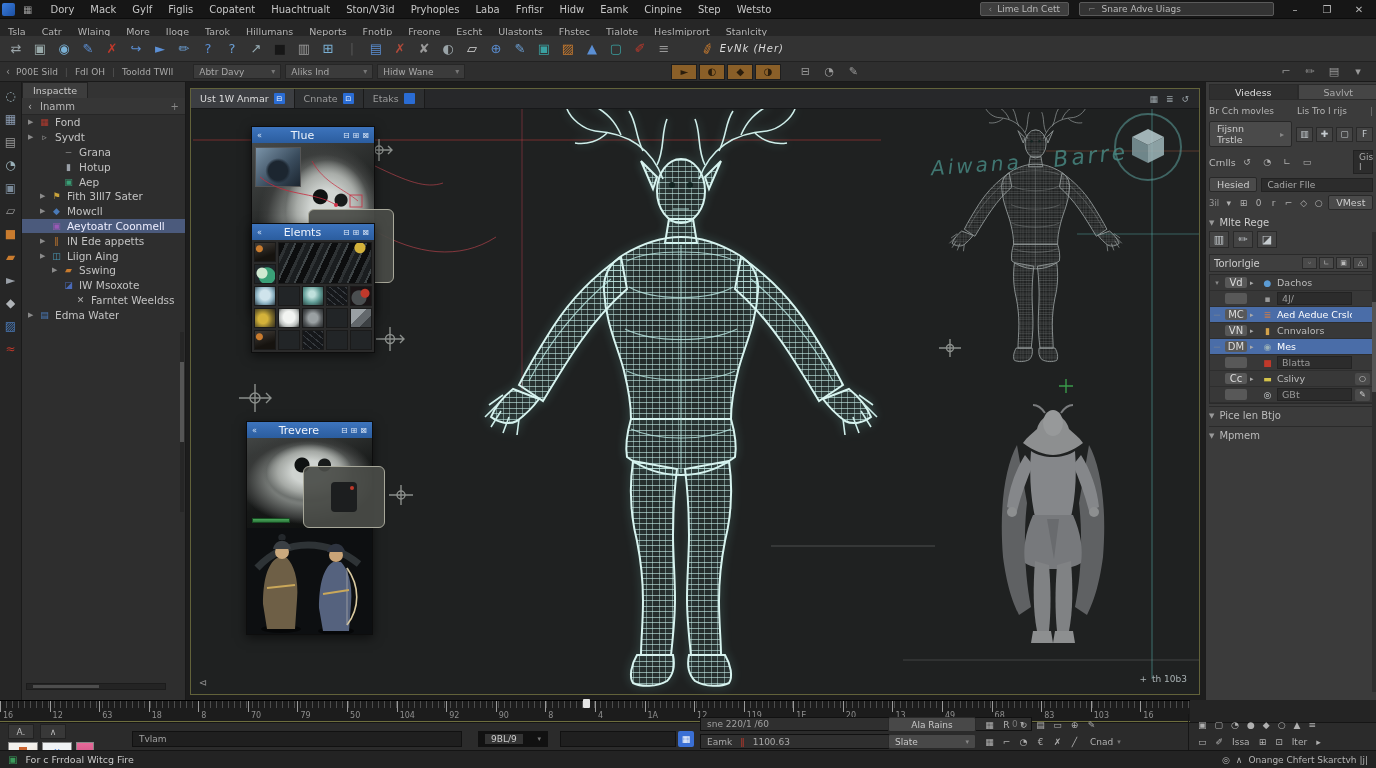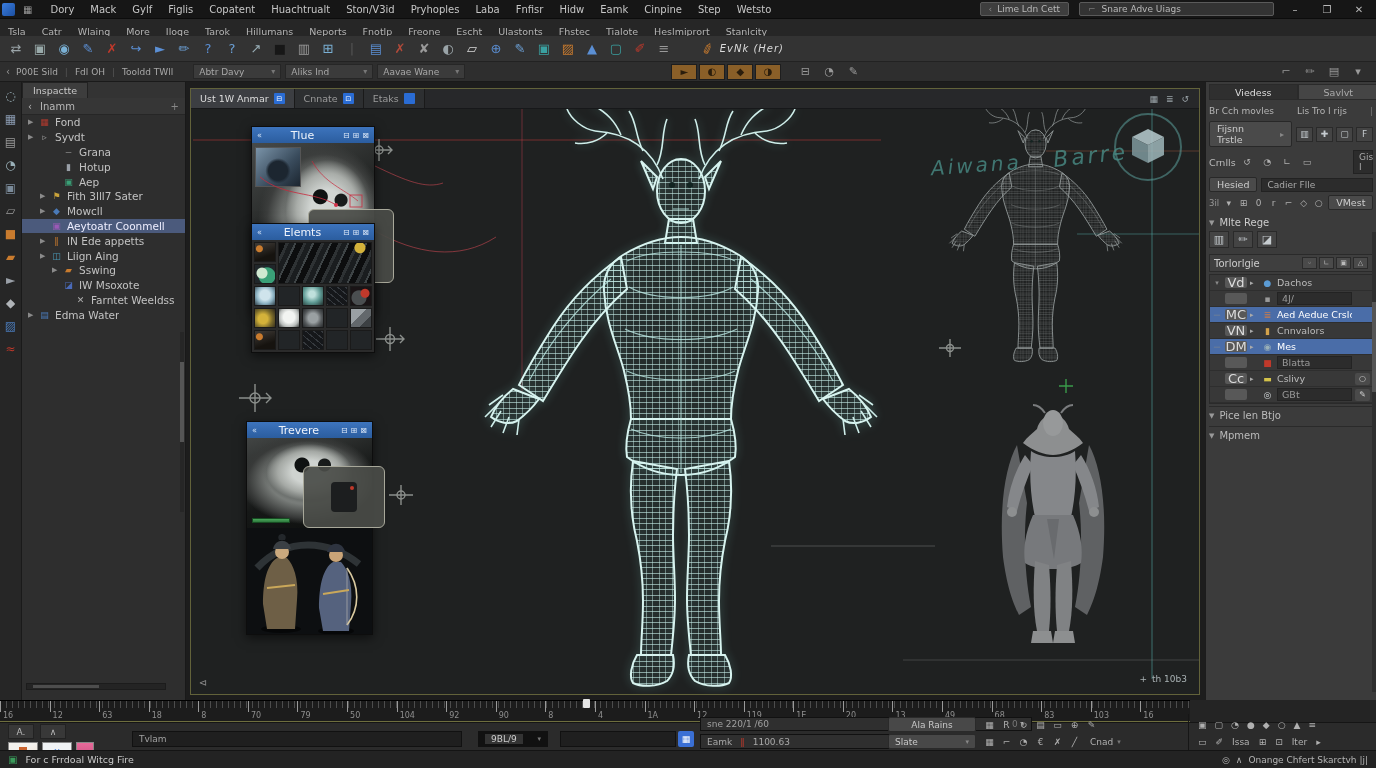--- a/index.html
+++ b/index.html
@@ -133,21 +133,21 @@
   .cfield{background:#2c2c2c;border:1px solid #222;color:#a8a8a8;padding:1px 5px;font-size:9px;}
   .chead{margin-top:7px;color:#ccc;font-size:10px;display:flex;align-items:center;gap:5px;}
   .chead .cv{font-size:7px;color:#999;}
   .topohead{margin-top:6px;height:18px;background:#3f3f3f;border:1px solid #2a2a2a;display:flex;align-items:center;padding:0 4px;color:#ccc;font-size:10px;}
   .topohead .tbtns{margin-left:auto;display:flex;gap:2px;}
   .topohead .tbtns span{width:15px;height:12px;background:#4a4a4a;border:1px solid #2a2a2a;font-size:7px;color:#bbb;display:flex;align-items:center;justify-content:center;}
   #stack{border:1px solid #2a2a2a;background:#383838;margin-top:2px;}
   .srow{display:flex;align-items:center;height:16px;border-bottom:1px solid #2e2e2e;padding:0 2px;gap:3px;}
   .srow[data-hl="1"]{background:#4a6da8;color:#fff;}
   .srow .gut{width:10px;color:#8a8a8a;font-size:7px;text-align:center;}
-  .srow .bdg{width:22px;height:11px;background:#585858;border-radius:2px;font-size:13px;color:#ddd;display:flex;align-items:center;justify-content:center;}
+  .srow .bdg{width:22px;height:11px;background:#585858;border-radius:2px;font-size:10px;color:#ddd;display:flex;align-items:center;justify-content:center;}
   .srow .sarr{width:8px;font-size:7px;color:#aaa;}
   .srow .sic{width:13px;text-align:center;font-size:9px;}
   .srow .slab{flex:1;font-size:9.5px;white-space:nowrap;overflow:hidden;}
   .srow[data-sub="1"] .slab{background:#2c2c2c;border:1px solid #232323;padding:0 4px;color:#9a9a9a;}
   .srow .sright{width:15px;height:12px;display:flex;align-items:center;justify-content:center;font-size:8px;color:#ccc;background:#4a4a4a;border-radius:2px;}
   .srow .sright:empty{background:transparent;}
   .csec{height:18px;border-top:1px solid #2a2a2a;display:flex;align-items:center;gap:5px;color:#bbb;font-size:10px;margin-top:2px;}
   .cmdscroll{position:absolute;right:0;top:150px;width:4px;height:460px;background:#2e2e2e;}
   .cmdscroll::after{content:"";position:absolute;top:70px;width:4px;height:90px;background:#555;}
 
@@ -287,21 +287,21 @@
 
     <div class="tsel">
           <span>Abtr Davy</span>
           <i>▾</i>
         </div>
         <div class="tsel">
           <span>Aliks Ind</span>
           <i>▾</i>
         </div>
         <div class="tsel">
-          <span>Aavae Wane</span>
+          <span>Hidw Wane</span>
           <i>▾</i>
         </div>
       </div>
     <div style="display:flex;gap:2px;margin-left:200px;">
 
     <div class="snapbtn">►</div>
         <div class="snapbtn">◐</div>
         <div class="snapbtn">◆</div>
         <div class="snapbtn">◑</div>
       </div>

